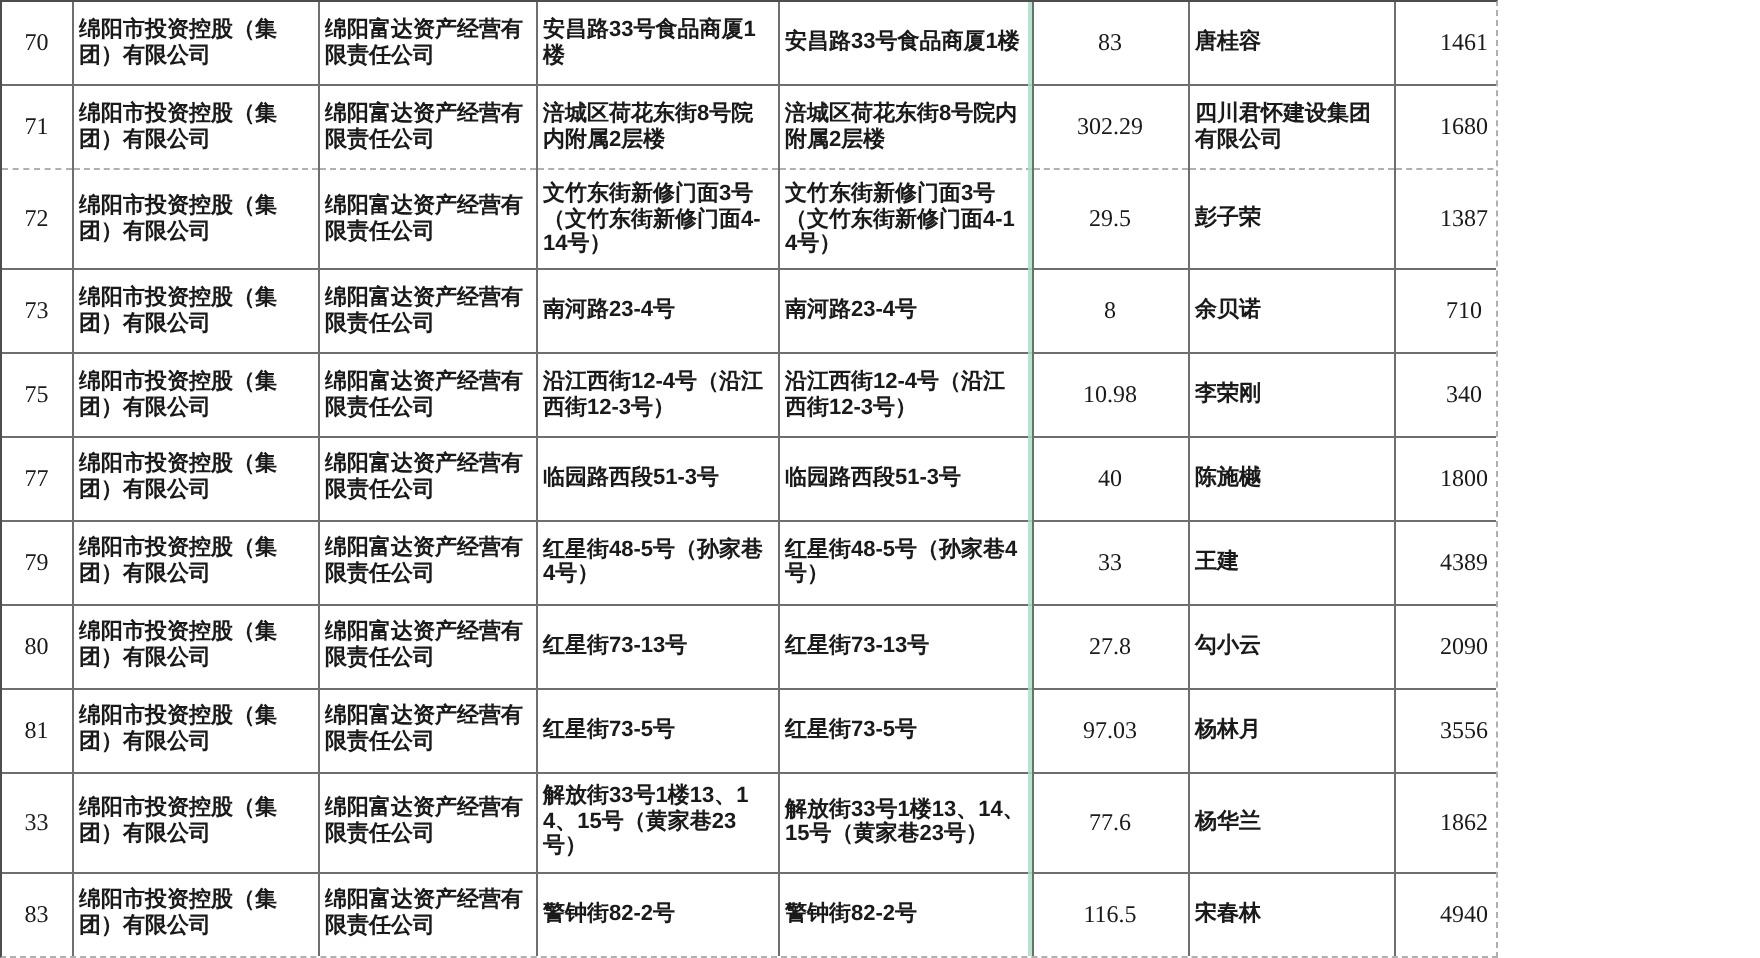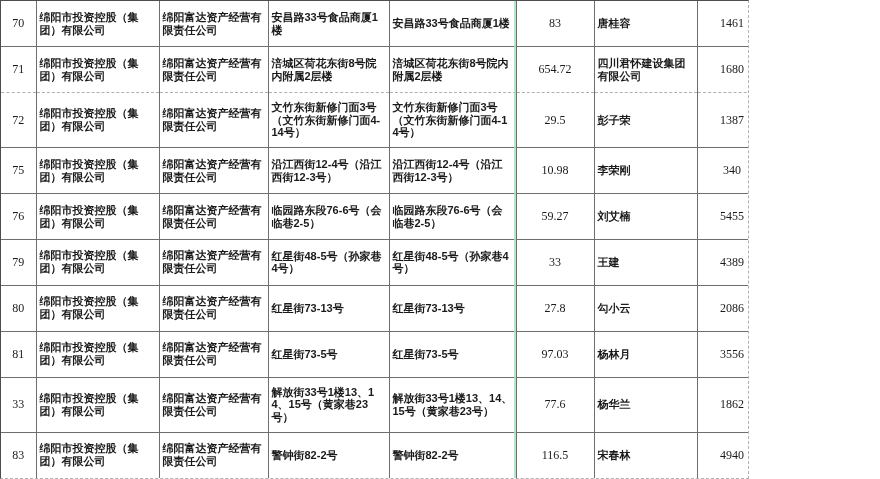--- a/index.html
+++ b/index.html
@@ -85,60 +85,72 @@
     <td class="num">1461</td>
     <td class="num">5</td>
     <td class="num">1</td>
   </tr>
         <tr>
     <td class="num">71</td>
     <td class="zh">绵阳市投资控股（集团）有限公司</td>
     <td class="zh">绵阳富达资产经营有限责任公司</td>
     <td class="zh addr">涪城区荷花东街8号院内附属2层楼</td>
     <td class="zh addr">涪城区荷花东街8号院内附属2层楼</td>
-    <td class="num">654.72</td>
+    <td class="num">302.29</td>
     <td class="zh">四川君怀建设集团有限公司</td>
     <td class="num">1680</td>
     <td class="num">1</td>
     <td class="num">1</td>
   </tr>
         <tr>
     <td class="num">72</td>
     <td class="zh">绵阳市投资控股（集团）有限公司</td>
     <td class="zh">绵阳富达资产经营有限责任公司</td>
     <td class="zh addr">文竹东街新修门面3号（文竹东街新修门面4-14号）</td>
     <td class="zh addr">文竹东街新修门面3号（文竹东街新修门面4-14号）</td>
     <td class="num">29.5</td>
     <td class="zh">彭子荣</td>
     <td class="num">1387</td>
     <td class="num">1</td>
     <td class="num">1</td>
   </tr>
         <tr>
+    <td class="num">73</td>
+    <td class="zh">绵阳市投资控股（集团）有限公司</td>
+    <td class="zh">绵阳富达资产经营有限责任公司</td>
+    <td class="zh addr">南河路23-4号</td>
+    <td class="zh addr">南河路23-4号</td>
+    <td class="num">8</td>
+    <td class="zh">余贝诺</td>
+    <td class="num">710</td>
+    <td class="num">5</td>
+    <td class="num">1</td>
+  </tr>
+        <tr>
     <td class="num">75</td>
     <td class="zh">绵阳市投资控股（集团）有限公司</td>
     <td class="zh">绵阳富达资产经营有限责任公司</td>
     <td class="zh addr">沿江西街12-4号（沿江西街12-3号）</td>
     <td class="zh addr">沿江西街12-4号（沿江西街12-3号）</td>
     <td class="num">10.98</td>
     <td class="zh">李荣刚</td>
     <td class="num">340</td>
     <td class="num">5</td>
     <td class="num">1</td>
   </tr>
         <tr>
-    <td class="num">76</td>
-    <td class="zh">绵阳市投资控股（集团）有限公司</td>
-    <td class="zh">绵阳富达资产经营有限责任公司</td>
-    <td class="zh addr">临园路东段76-6号（会临巷2-5）</td>
-    <td class="zh addr">临园路东段76-6号（会临巷2-5）</td>
-    <td class="num">59.27</td>
-    <td class="zh">刘艾楠</td>
-    <td class="num">5455</td>
-    <td class="num">5</td>
+    <td class="num">77</td>
+    <td class="zh">绵阳市投资控股（集团）有限公司</td>
+    <td class="zh">绵阳富达资产经营有限责任公司</td>
+    <td class="zh addr">临园路西段51-3号</td>
+    <td class="zh addr">临园路西段51-3号</td>
+    <td class="num">40</td>
+    <td class="zh">陈施樾</td>
+    <td class="num">1800</td>
+    <td class="num">3</td>
     <td class="num">1</td>
   </tr>
         <tr>
     <td class="num">79</td>
     <td class="zh">绵阳市投资控股（集团）有限公司</td>
     <td class="zh">绵阳富达资产经营有限责任公司</td>
     <td class="zh addr">红星街48-5号（孙家巷4号）</td>
     <td class="zh addr">红星街48-5号（孙家巷4号）</td>
     <td class="num">33</td>
     <td class="zh">王建</td>
@@ -147,21 +159,21 @@
     <td class="num">1</td>
   </tr>
         <tr>
     <td class="num">80</td>
     <td class="zh">绵阳市投资控股（集团）有限公司</td>
     <td class="zh">绵阳富达资产经营有限责任公司</td>
     <td class="zh addr">红星街73-13号</td>
     <td class="zh addr">红星街73-13号</td>
     <td class="num">27.8</td>
     <td class="zh">勾小云</td>
-    <td class="num">2086</td>
+    <td class="num">2090</td>
     <td class="num">5</td>
     <td class="num">1</td>
   </tr>
         <tr>
     <td class="num">81</td>
     <td class="zh">绵阳市投资控股（集团）有限公司</td>
     <td class="zh">绵阳富达资产经营有限责任公司</td>
     <td class="zh addr">红星街73-5号</td>
     <td class="zh addr">红星街73-5号</td>
     <td class="num">97.03</td>

